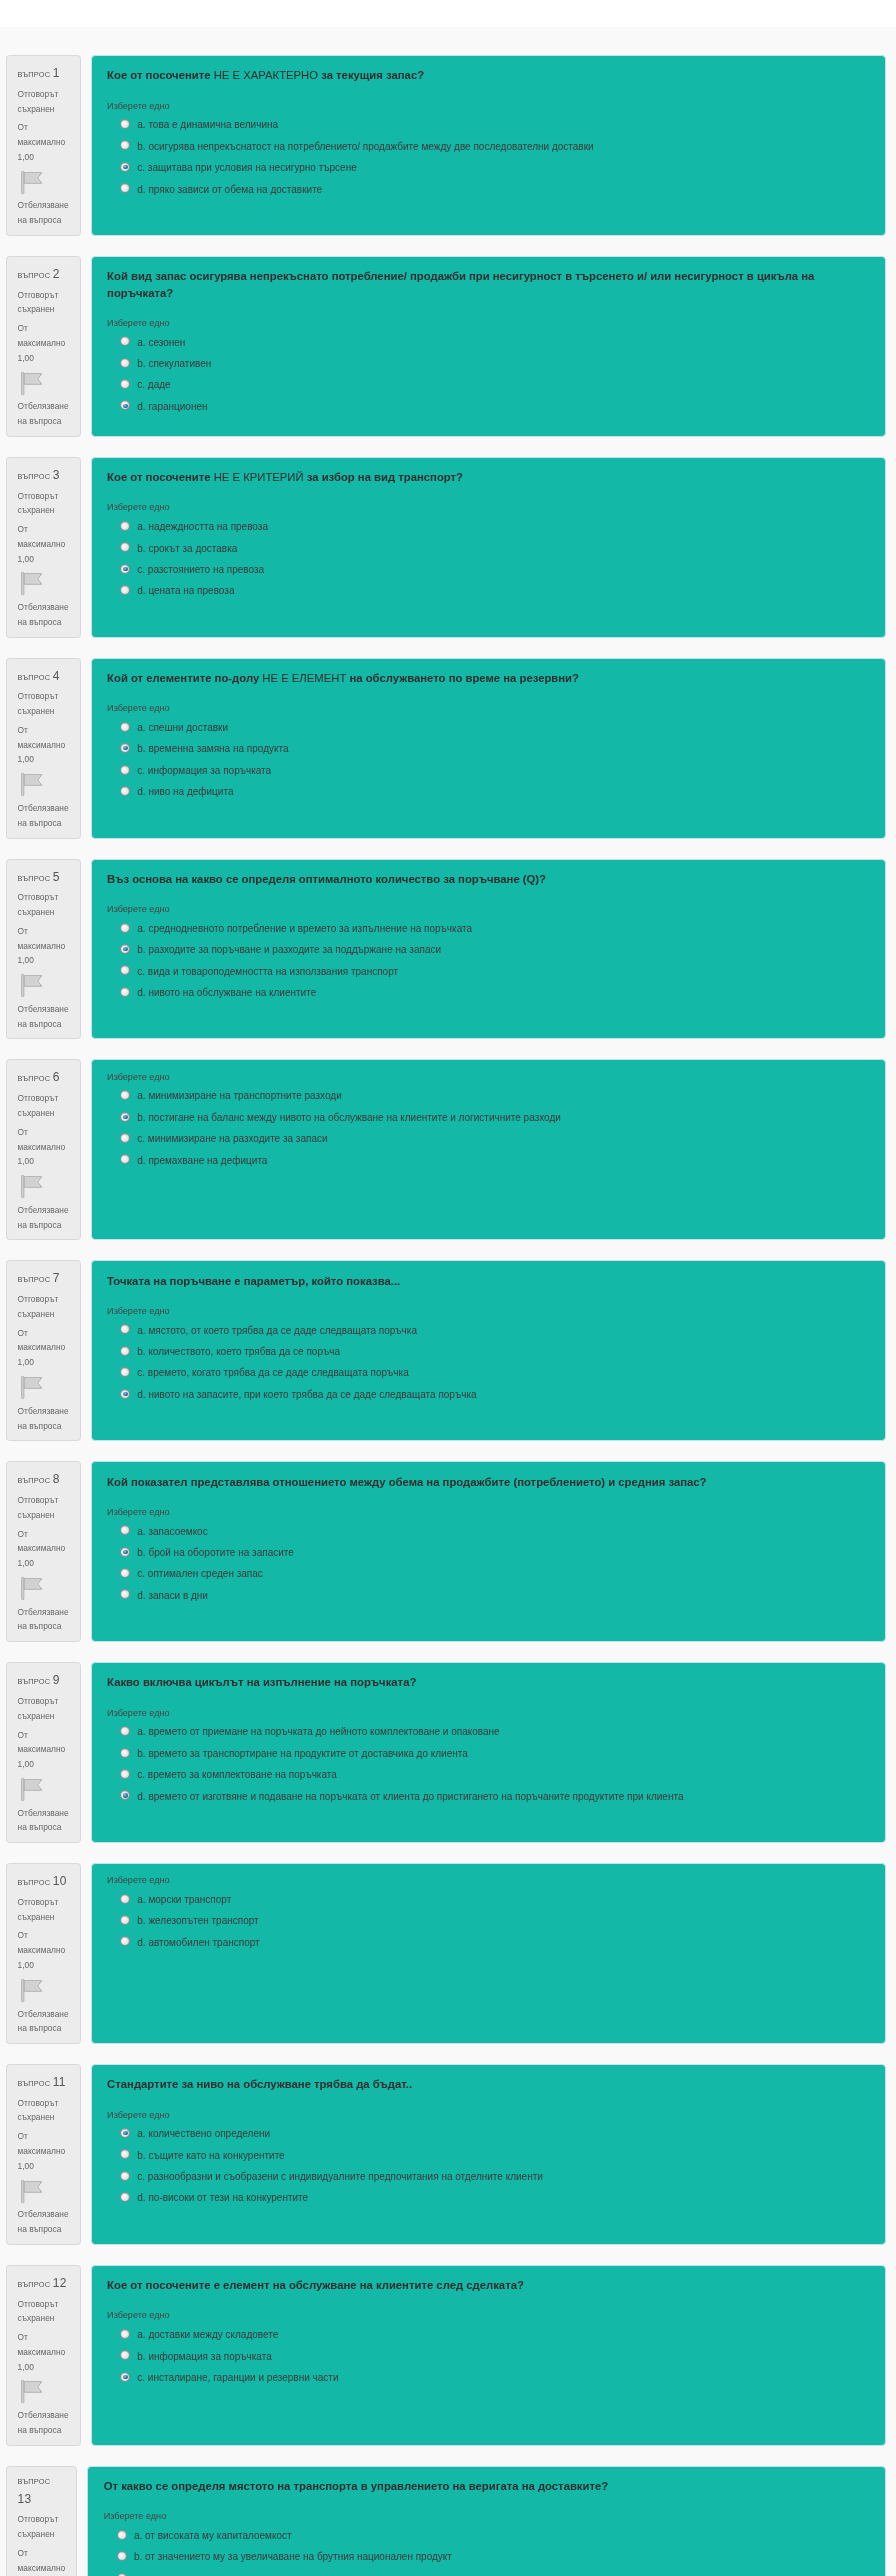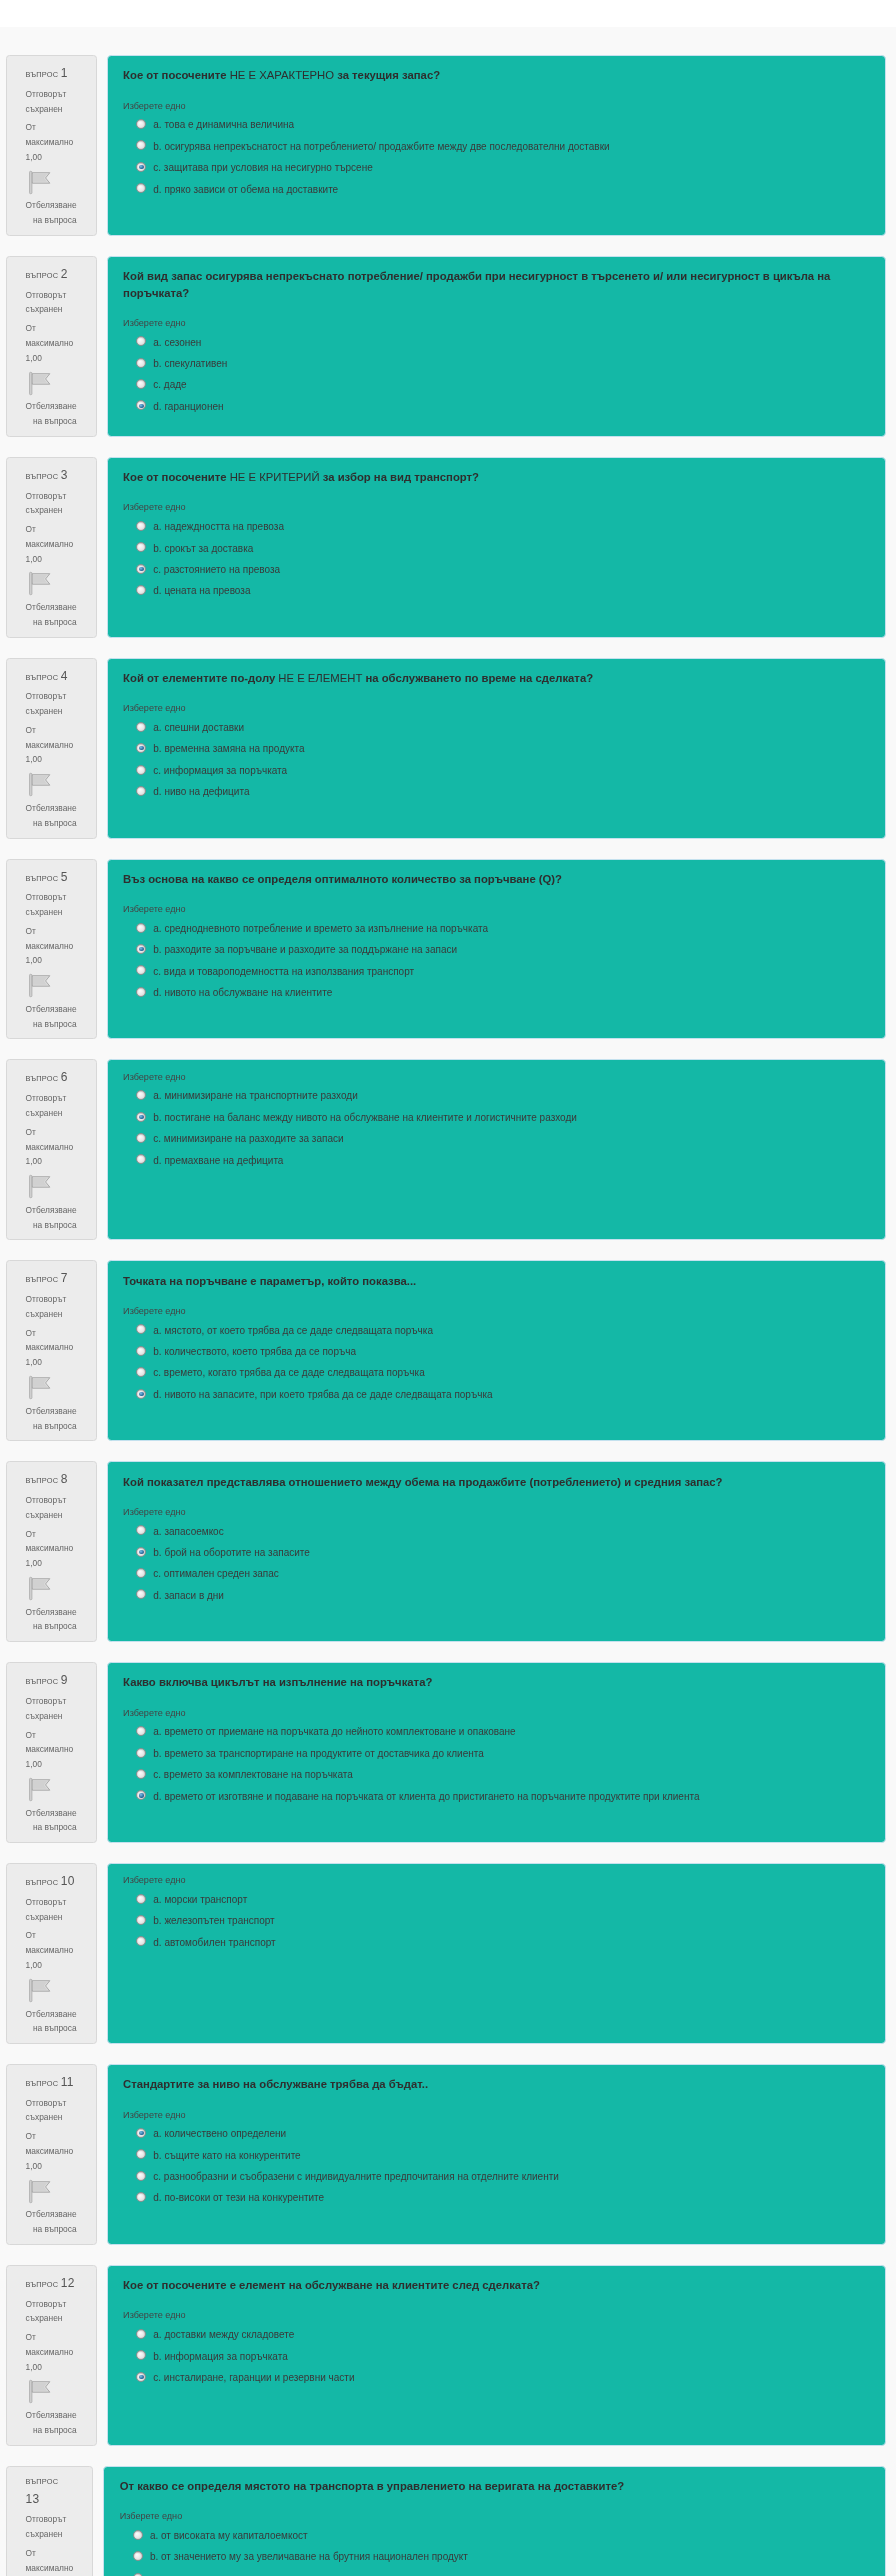--- a/index.html
+++ b/index.html
@@ -18,31 +18,31 @@
   .question {
     display:flex;
     align-items:stretch;
     margin-bottom:20px;
   }
   .qinfo {
     flex:0 0 65px;
     background:#ececec;
     border:0.7px solid #d8d8d8;
     border-radius:3.5px;
-    padding:7px 19px;
+    padding:7px 11px;
     color:#666;
     font-size:8.4px;
     line-height:1.75;
   }
   .qno-line { color:#555; letter-spacing:0.2px; margin-bottom:2.8px; }
   .qword { font-size:7.4px; text-transform:uppercase; }
   .qnum  { font-size:12px; }
   .qstatus, .qmax { margin-bottom:4.2px; }
   .qflag-icon { margin:4.2px 0 2.8px 0; cursor:pointer; }
-  .qflag-label { cursor:pointer;text-align:right; }
+  .qflag-label { cursor:pointer; }
   .qcontent {
     flex:1 1 auto;
     margin-left:10px;
     background:#14b8a6;
     border:0.7px solid #c4e1ee;
     border-radius:4.2px;
     padding:11.3px 15.5px 12.7px 15.5px;
   }
   .qtitle {
     font-size:11.3px;
@@ -216,21 +216,21 @@
       <div class="qflag-icon">
         <svg class="flag-svg" width="28" height="27" viewBox="0 0 40 38" xmlns="http://www.w3.org/2000/svg">
           <rect x="5" y="3" width="3.5" height="32" rx="1.5" fill="#cfcfcf" stroke="#a6a6a6" stroke-width="1"></rect>
           <path d="M9 5 L34 5 L28 12.5 L34 20 L9 20 Z" fill="#dcdcdc" stroke="#9e9e9e" stroke-width="1.2"></path>
           <path d="M9 7 L30 7 L25.5 12.5 L30 18 L9 18 Z" fill="#c6c6c6" opacity="0.5"></path>
         </svg>
       </div>
       <div class="qflag-label">Отбелязване на въпроса</div>
     </div>
     <div class="qcontent">
-      <div class="qtitle"><span class="tp-bold">Кой от елементите по-долу </span><span class="tp-reg">НЕ Е ЕЛЕМЕНТ </span><span class="tp-bold">на обслужването по време на сделката?</span></div>
+      <div class="qtitle"><span class="tp-bold">Кой от елементите по-долу </span><span class="tp-reg">НЕ Е ЕЛЕМЕНТ </span><span class="tp-bold">на обслужването по време на резервни?</span></div>
       <div class="qselect">Изберете едно</div>
       <div class="qoptions">
             <label class="option">
     <span class="radio"></span>
     <span class="option-text">a. спешни доставки</span>
   </label>
             <label class="option">
     <span class="radio selected"></span>
     <span class="option-text">b. временна замяна на продукта</span>
   </label>

